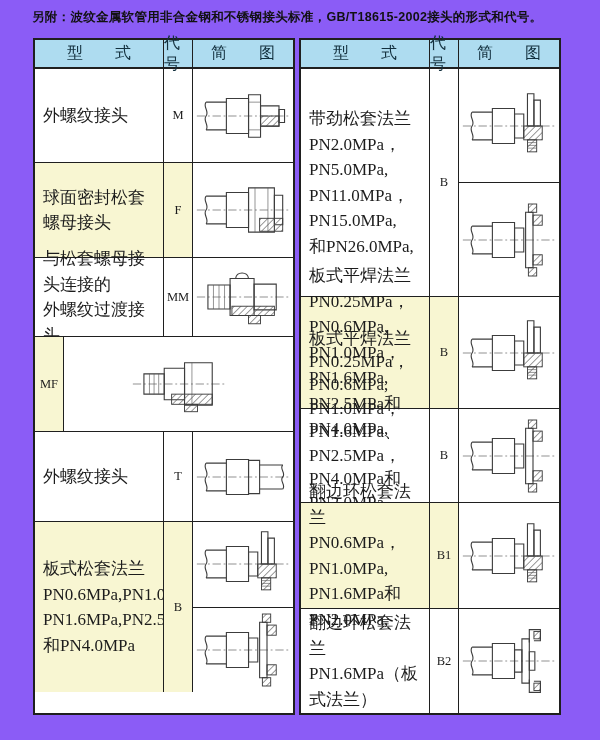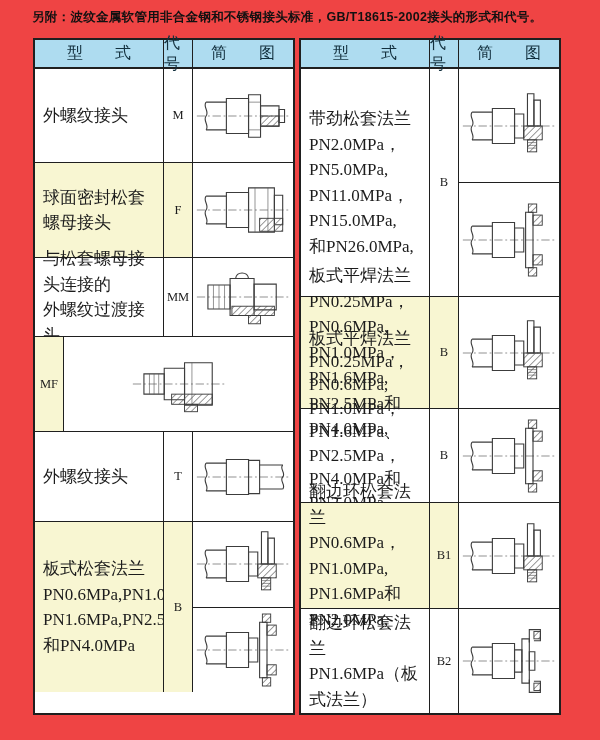--- a/index.html
+++ b/index.html
@@ -1,16 +1,16 @@
 <!DOCTYPE html>
 <html style="--hdr: #aedcf0; --hl: #f8f6d2;"><head>
 <meta charset="utf-8">
 <style>
   html,body{margin:0;padding:0;background:#e8e8e6;}
-  .page{position:relative;width:600px;height:740px;background:#ef4444;overflow:hidden;
+  .page{position:relative;width:600px;height:740px;background:#8b5cf6;overflow:hidden;
         font-family:"Liberation Serif",serif;color:#1c1c1c;}
   .title{position:absolute;left:32px;top:9px;width:540px;
          font-family:"Liberation Sans",sans-serif;font-weight:bold;
          font-size:12.5px;letter-spacing:.3px;color:#111;}
   .tables{position:absolute;left:33px;top:38px;display:flex;gap:4px;}
   .tbl{width:262px;border:2px solid #1f1f1f;background:#fff;box-sizing:border-box;}
   .hdr{display:flex;height:27px;background:var(--hdr,#aedcf0);border-bottom:2px solid #1f1f1f;}
   .hc{display:flex;align-items:center;justify-content:center;font-size:16px;color:#13303e;}
   .row{display:flex;border-bottom:1.5px solid #1f1f1f;box-sizing:border-box;}
   .row:last-child{border-bottom:none;}

